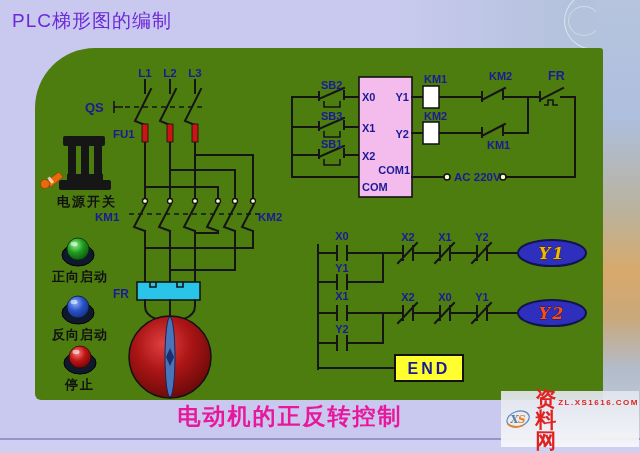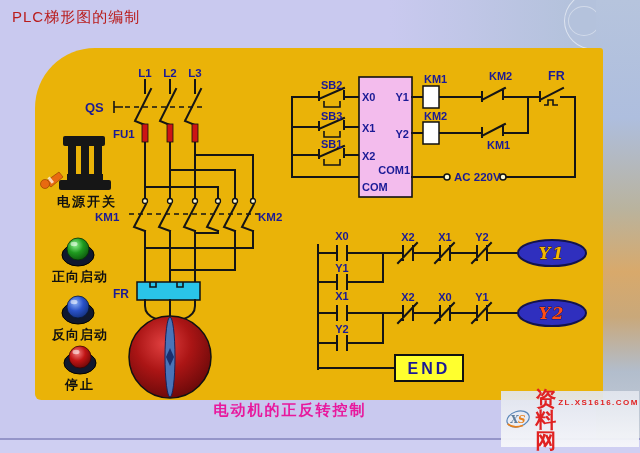--- a/index.html
+++ b/index.html
@@ -5,26 +5,26 @@
   html,body{margin:0;padding:0}
   body{width:640px;height:453px;position:relative;overflow:hidden;
        background:#c9c9ef;font-family:"Liberation Sans",sans-serif}
   .photo-strip{position:absolute;right:0;top:0;width:44px;height:453px;
        background:linear-gradient(180deg,#b6c4dd 0%,#aebede 26%,#b9b39e 46%,#d8a96b 60%,#c9a87a 70%,#b2bdcc 82%,#ccd2dc 100%)}
   .photo-top{position:absolute;top:0;right:0;height:50px;width:250px;
        background:linear-gradient(90deg,rgba(201,201,239,0) 0%,#b4c2dc 72%)}
   .wire-sphere{position:absolute;border:1px solid rgba(255,255,255,.55);border-radius:50%}
   .ws1{top:-8px;right:16px;width:58px;height:56px}
   .ws2{top:6px;right:40px;width:30px;height:28px;border-color:rgba(255,255,255,.4)}
-  .panel{position:absolute;left:35px;top:48px;width:568px;height:352px;background:#eab308;
+  .panel{position:absolute;left:35px;top:48px;width:568px;height:352px;background:#4d7c0f;
        border-top-left-radius:60px 42px;border-radius:60px 3px 3px 6px;border-top-right-radius:3px}
   .panel svg{position:absolute;left:0;top:0}
-  .slide-title{position:absolute;left:12px;top:8px;font-size:15px;color:#b91c1c;letter-spacing:1px}
+  .slide-title{position:absolute;left:12px;top:8px;font-size:19px;color:#6d28d9;letter-spacing:1px}
   .caption{position:absolute;left:145px;top:401px;width:290px;text-align:center;
-       font-size:15px;font-weight:bold;color:#e8189d;letter-spacing:2px}
+       font-size:23px;font-weight:bold;color:#e8189d;letter-spacing:2px}
   .bottom-line{position:absolute;left:0;top:438px;width:640px;height:2px;background:#9595c9}
   .bottom-strip{position:absolute;left:0;top:440px;width:640px;height:13px;background:#cfcff2}
   .watermark{position:absolute;right:1px;top:391px;width:138px;height:56px;display:flex;
        align-items:center;gap:4px;padding-left:4px;box-sizing:border-box;
        background:linear-gradient(180deg,rgba(226,230,238,.92),rgba(246,247,250,.95))}
   .wm-text{display:flex;flex-direction:row;line-height:1}
   .wm-site{font-size:21px;font-weight:bold;color:#e02222;letter-spacing:2px}
   .wm-url{font-size:8px;font-weight:bold;color:#e02222;letter-spacing:1.5px;margin-top:11px}
   .lbl{fill:#1a1a96;font-weight:bold;font-family:"Liberation Sans",sans-serif}
   .blk{fill:#111;font-weight:bold;font-family:"Liberation Sans",sans-serif}

